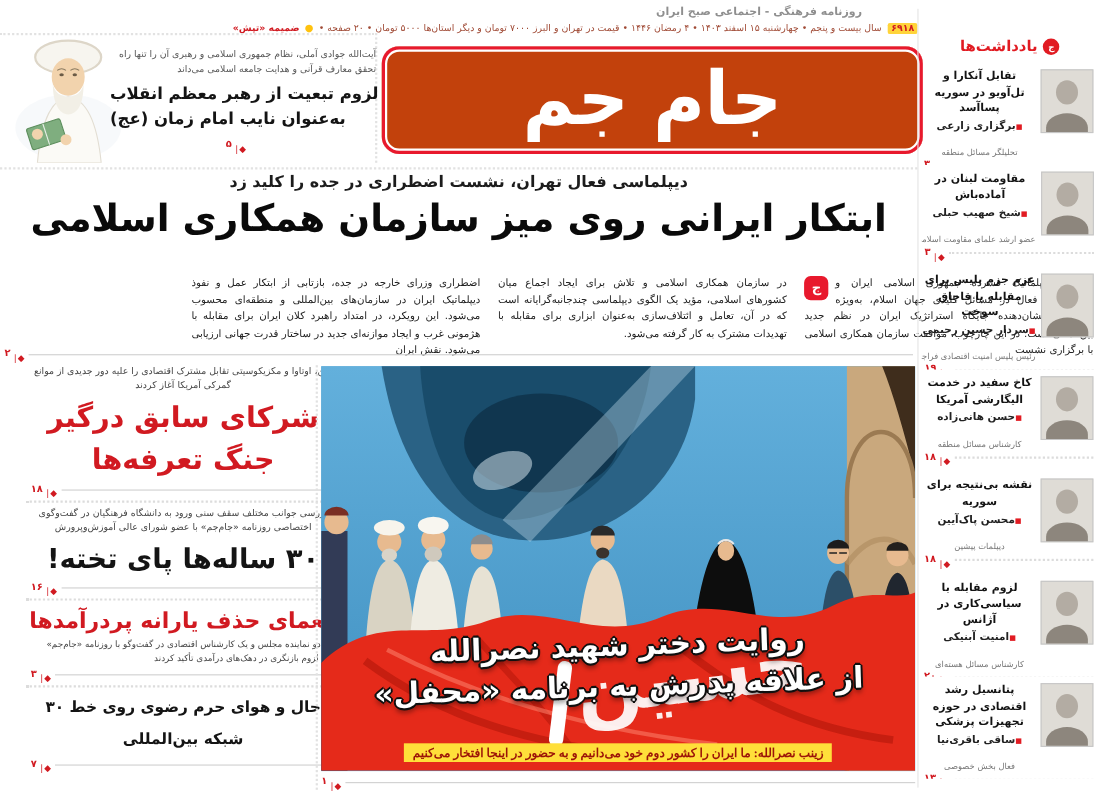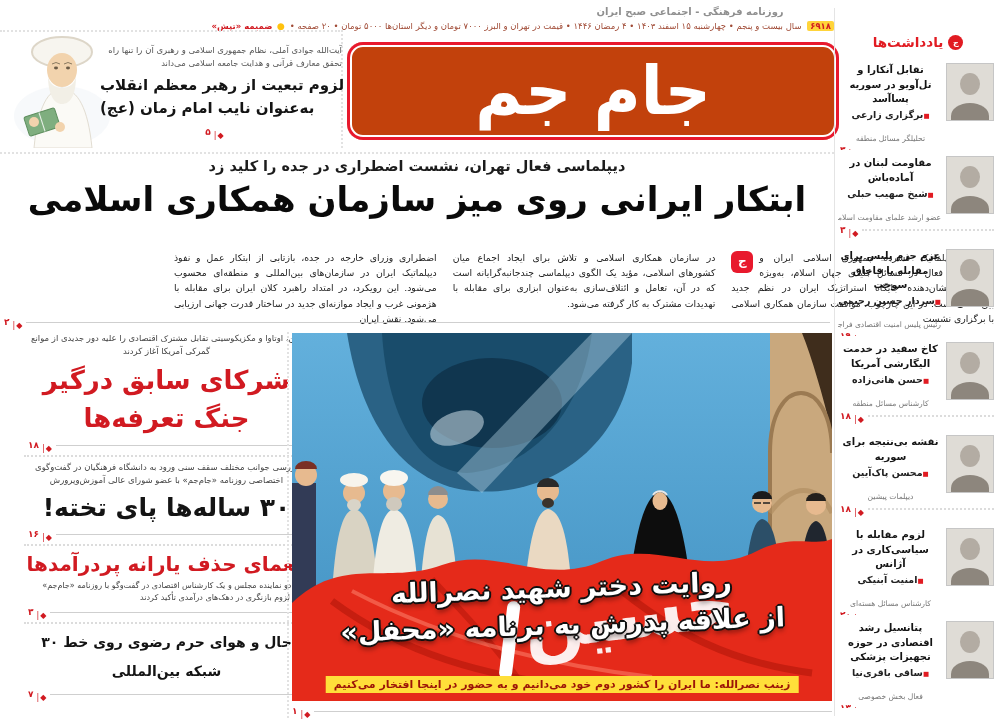--- a/index.html
+++ b/index.html
@@ -67,21 +67,21 @@
   .leftcol .pagemark{margin:3px 4px 0;}
 
   
   .photo{left:292px;top:333px;width:540px;height:368px;background:#58a7d5;overflow:hidden;}
   .photo svg{display:block;width:100%;height:100%;}
   .photo-headline{position:absolute;left:0;right:0;bottom:58px;text-align:center;transform:rotate(-2deg);
     font-size:27px;font-weight:900;color:#fff;line-height:37px;
     text-shadow:-2px 0 #101010,2px 0 #101010,0 -2px #101010,0 2px #101010,
       -1px -1px #101010,1px 1px #101010,-1px 1px #101010,1px -1px #101010,0 4px 5px rgba(0,0,0,.45);}
   .photo-caption{position:absolute;bottom:8px;left:50%;transform:translateX(-50%);
-    background:#ffdf3a;color:#9c1408;font-weight:bold;font-size:11px;padding:2px 8px;white-space:nowrap;}
+    background:#ffdf3a;color:#9c1408;font-weight:bold;font-size:11px;padding:2px 8px;white-space:nowrap;font-family:Liberation Serif, serif;}
   .photo-mark{top:706px;left:292px;width:540px;}
 
   
   .sb-vline{left:834px;top:8px;height:708px;}
   .sb-header{top:34px;left:842px;width:152px;display:flex;align-items:center;justify-content:center;gap:5px;
     color:#e11b22;font-weight:900;font-size:13.5px;}
   .jj-dot{width:15px;height:15px;border-radius:50%;background:#e11b22;color:#fff;flex:none;
     display:flex;align-items:center;justify-content:center;font-size:8px;font-weight:900;}
   .jj-dot::before{content:"ج";}
   .notes{top:57px;left:838px;width:158px;}

